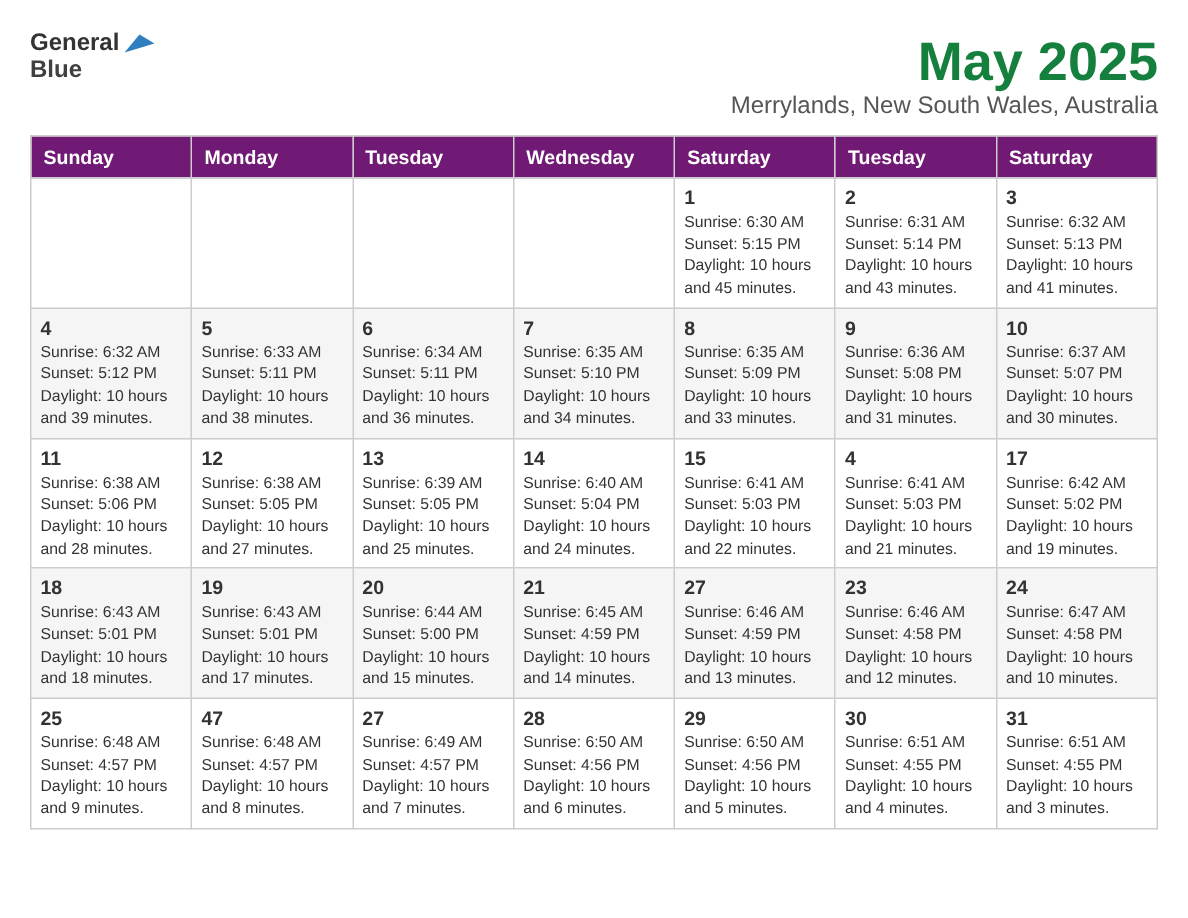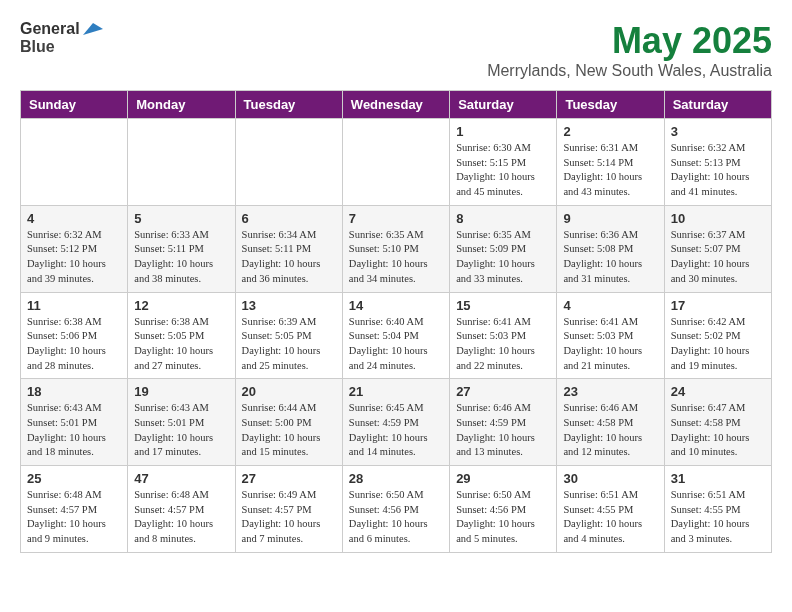--- a/index.html
+++ b/index.html
@@ -69,21 +69,20 @@
     .day-num {
       font-size: 13px;
       font-weight: bold;
       margin-bottom: 2px;
       color: #333;
     }
     .day-info {
       font-size: 10.5px;
       line-height: 1.4;
       color: #333;
-      font-family: Liberation Serif, serif;
     }
     .empty-cell {
       background: #fff;
     }
   </style>
 </head>
 <body>
 
 <div class="header">
   <div class="logo">

